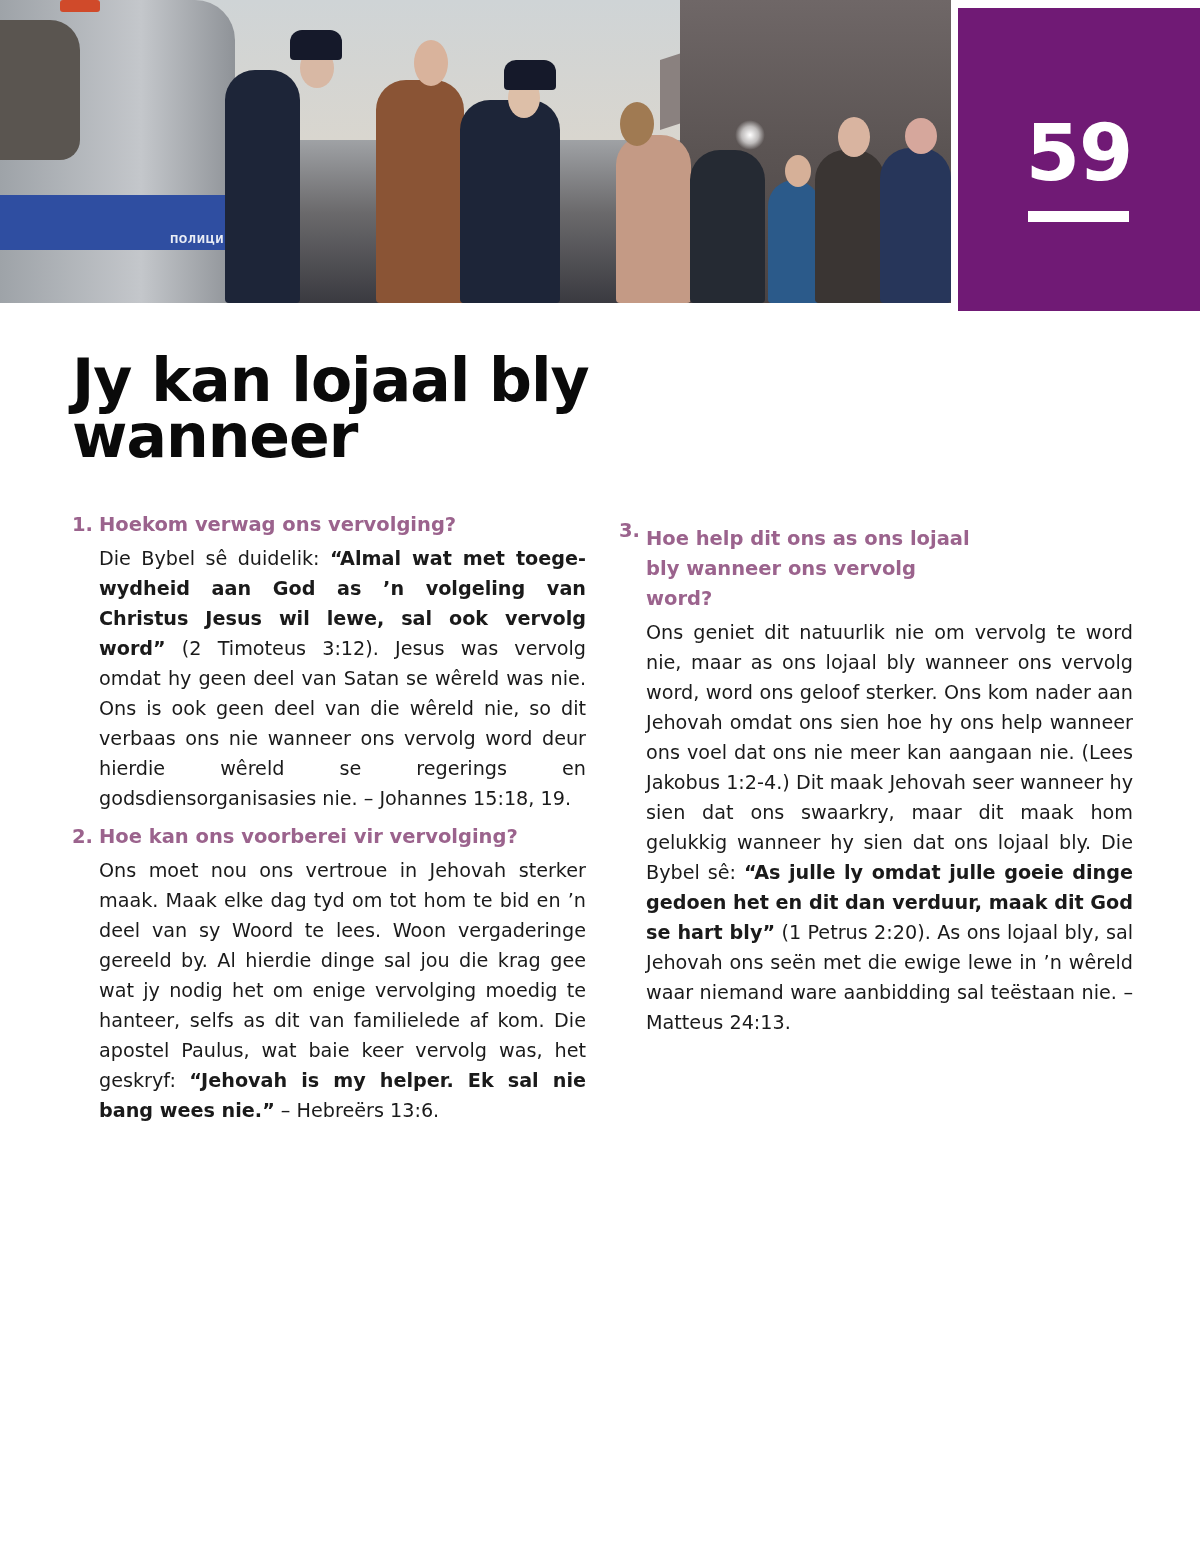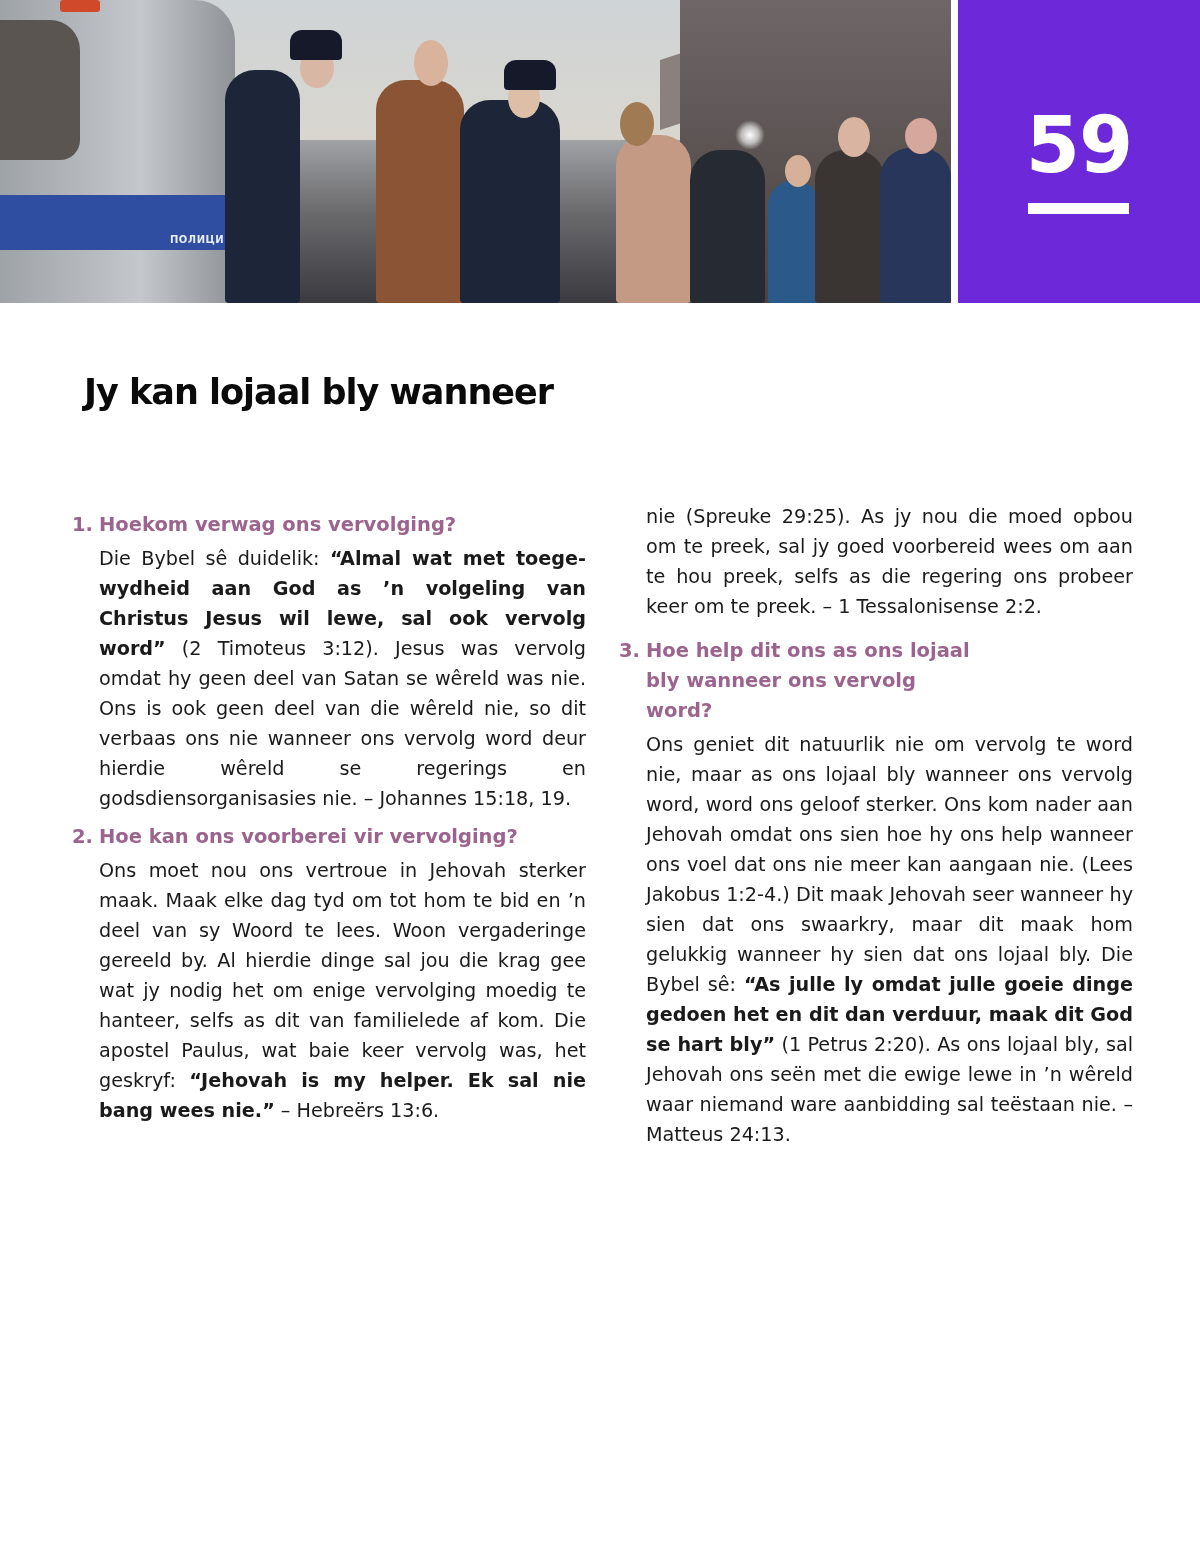--- a/index.html
+++ b/index.html
@@ -13,25 +13,25 @@
   .photo .van-stripe { position: absolute; left: 0; top: 195px; width: 235px; height: 55px; background: #2f4ea1; }
   .photo .van-text { position: absolute; left: 170px; top: 234px; font-size: 10px; color: #e8ecf5; font-weight: bold; letter-spacing: 0.5px; }
   .photo .van-light { position: absolute; left: 60px; top: 0px; width: 40px; height: 12px; background: #d04a2a; border-radius: 3px; }
   .photo .building { position: absolute; left: 680px; top: 0; width: 271px; height: 303px; background: linear-gradient(180deg, #6f6767 0%, #5b5453 50%, #4a4343 100%); }
   .photo .building-eave { position: absolute; left: 660px; top: 60px; width: 291px; height: 70px; background: #8a817f; transform: skewY(-18deg); transform-origin: left top; }
   .photo .flash { position: absolute; left: 735px; top: 120px; width: 30px; height: 30px; border-radius: 50%; background: radial-gradient(circle, #ffffff 0%, rgba(255,255,255,0.6) 40%, rgba(255,255,255,0) 70%); }
   .photo .person { position: absolute; border-radius: 30px 30px 4px 4px; }
   .photo .head { position: absolute; border-radius: 50%; }
   .photo .hat { position: absolute; border-radius: 12px 12px 4px 4px; background: #15192a; }
 
-  .page-num-box { position: absolute; left: 958px; top: 0; width: 242px; height: 303px; background: #6d28d9; }
+  .page-num-box { position: absolute; left: 958px; top: 8px; width: 242px; height: 303px; background: #701a75; }
   .page-num { position: absolute; left: 0; right: 0; top: 100px; text-align: center; color: #ffffff; font-family: "DejaVu Sans", sans-serif; font-weight: bold; font-size: 78px; line-height: 90px; letter-spacing: -1px; }
   .page-num-rule { position: absolute; left: 70px; top: 203px; width: 101px; height: 11px; background: #ffffff; }
 
-  .title { position: absolute; left: 72px; top: 352px; width: 700px; font-family: "DejaVu Sans", sans-serif; font-weight: bold; font-size: 35px; line-height: 56px; color: #0a0a0a; letter-spacing: -1px; margin: 12px; }
+  .title { position: absolute; left: 72px; top: 352px; width: 700px; font-family: "DejaVu Sans", sans-serif; font-weight: bold; font-size: 60px; line-height: 56px; color: #0a0a0a; letter-spacing: -1px; margin: 0; }
 
   .col { position: absolute; top: 502px; width: 514px; font-family: "DejaVu Sans", sans-serif; font-size: 19.2px; line-height: 30px; color: #1a1a1a; }
   .col-left { left: 72px; }
   .col-right { left: 619px; }
   .para { margin: 0 0 6px 27px; text-align: justify; hyphens: manual; }
   .para b { font-weight: bold; }
   .q { display: flex; margin: 8px 0 4px 0; color: #9b638d; font-weight: bold; font-size: 19.5px; line-height: 30px; }
   .q .num { width: 27px; flex: none; }
   .q .txt { flex: 1; }
 </style>
@@ -87,20 +87,19 @@
   <p class="para"><span>Die Bybel sê duidelik: </span><b>“Almal wat met toege­wydheid aan God as ’n volgeling van Christus Jesus wil lewe, sal ook vervolg word”</b><span> (2 Timo­teus 3:12). Jesus was vervolg omdat hy geen deel van Satan se wêreld was nie. Ons is ook geen deel van die wêreld nie, so dit verbaas ons nie wanneer ons vervolg word deur hierdie wê­reld se regerings en godsdiensorganisasies nie. – Johannes 15:18, 19.</span></p>
 
   <div class="q">
     <span class="num">2.</span>
     <span class="txt">Hoe kan ons voorberei vir vervolging?</span>
   </div>
   <p class="para"><span>Ons moet nou ons vertroue in Jehovah sterker maak. Maak elke dag tyd om tot hom te bid en ’n deel van sy Woord te lees. Woon vergaderinge gereeld by. Al hierdie dinge sal jou die krag gee wat jy nodig het om enige vervolging moedig te hanteer, selfs as dit van familielede af kom. Die apostel Paulus, wat baie keer vervolg was, het geskryf: </span><b>“Jehovah is my helper. Ek sal nie bang wees nie.”</b><span> – Hebreërs 13:6.</span></p>
 </div>
 
 <div class="col col-right">
-  <p class="para">nie (Spreuke 29:25). As jy nou die moed opbou om te preek, sal jy goed voorbereid wees om aan te hou preek, selfs as die regering ons pro­beer keer om te preek. – 1 Tessalonisense 2:2.</p>
 
   <div class="q" style="margin-top:14px;">
     <span class="num">3.</span>
-    <span class="txt" style="padding-right:150px;">Hoe help dit ons as ons lojaal bly wanneer ons vervolg word?</span>
+    <span class="txt" style="padding-right:150px;margin-top:8px;">Hoe help dit ons as ons lojaal bly wanneer ons vervolg word?</span>
   </div>
   <p class="para"><span>Ons geniet dit natuurlik nie om vervolg te word nie, maar as ons lojaal bly wanneer ons vervolg word, word ons geloof sterker. Ons kom nader aan Jehovah omdat ons sien hoe hy ons help wanneer ons voel dat ons nie meer kan aangaan nie. (Lees Jakobus 1:2-4.) Dit maak Jehovah seer wanneer hy sien dat ons swaarkry, maar dit maak hom gelukkig wanneer hy sien dat ons lo­jaal bly. Die Bybel sê: </span><b>“As julle ly omdat julle goeie dinge gedoen het en dit dan verduur, maak dit God se hart bly”</b><span> (1 Petrus 2:20). As ons lojaal bly, sal Jehovah ons seën met die ewi­ge lewe in ’n wêreld waar niemand ware aanbid­ding sal teëstaan nie. – Matteus 24:13.</span></p>
 </div>
 
 </body></html>

